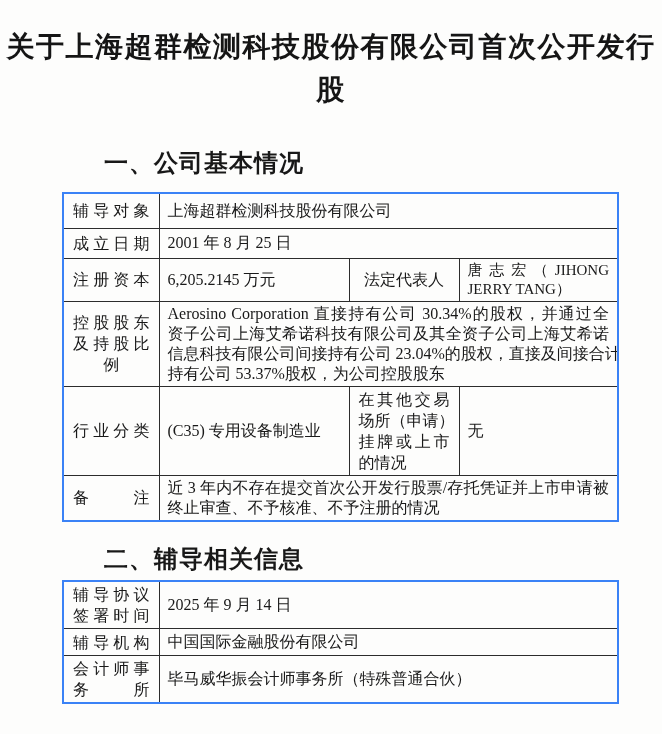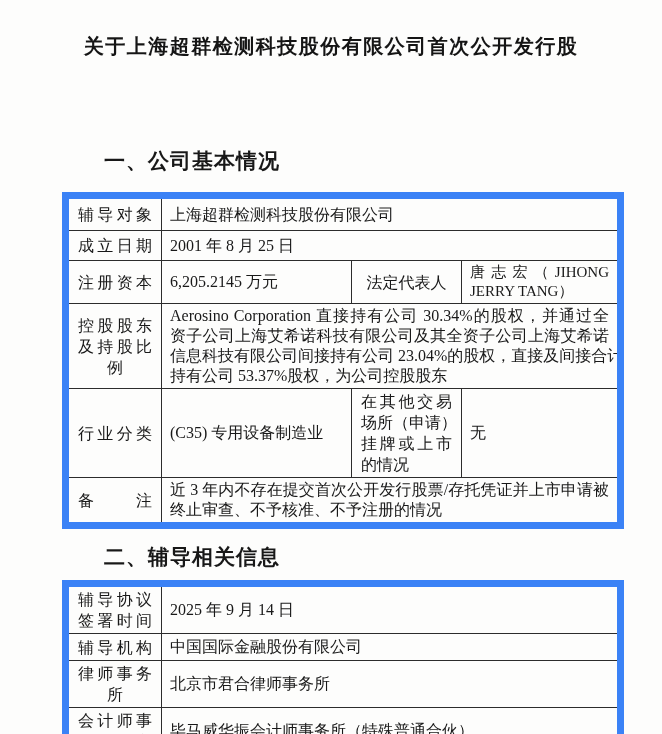--- a/index.html
+++ b/index.html
@@ -16,47 +16,47 @@
     color: #1b1b1b;
   }
 
   .title {
     position: absolute;
     top: 25px;
     left: 0;
     width: 662px;
     text-align: center;
     font-family: "Liberation Sans", "DejaVu Sans", sans-serif;
-    font-size: 20px;
+    font-size: 28px;
     font-weight: 700;
     line-height: 43px;
     letter-spacing: 1.5px;
     color: #151515;
   }
 
   .sec {
     position: absolute;
     left: 104px;
     font-family: "Liberation Sans", "DejaVu Sans", sans-serif;
-    font-size: 21px;
+    font-size: 24px;
     font-weight: 700;
     letter-spacing: 1px;
     color: #181818;
     text-align: center;
   }
   .sec1 { top: 147px; }
   .sec2 { top: 543px; }
 
   table.doc {
     position: absolute;
     left: 62px;
     width: 555px;
     border-collapse: collapse;
     table-layout: fixed;
-    border: 7px solid #3b82f6;
+    border: 2px solid #3b82f6;
     font-size: 16px;
     color: #191919;
   }
   .t1 { top: 192px; }
   .t2 { top: 580px; }
 
   .doc td {
     border: 1.5px solid #2c2c2c;
     vertical-align: middle;
     padding: 2px 8px;
@@ -194,29 +194,20 @@
       </td>
     </tr>
     <tr class="rI">
       <td class="lbl">
         <div class="ln jl">辅导机构</div>
       </td>
       <td>
         <div class="ln">中国国际金融股份有限公司</div>
       </td>
     </tr>
-    <tr class="rJ">
-      <td class="lbl">
-        <div class="ln jl">律师事务</div>
-        <div class="ln cl">所</div>
-      </td>
-      <td>
-        <div class="ln">北京市君合律师事务所</div>
-      </td>
-    </tr>
     <tr class="rK">
       <td class="lbl">
         <div class="ln jl">会计师事</div>
         <div class="ln jl">务所</div>
       </td>
       <td>
         <div class="ln">毕马威华振会计师事务所（特殊普通合伙）</div>
       </td>
     </tr>
   </tbody>

